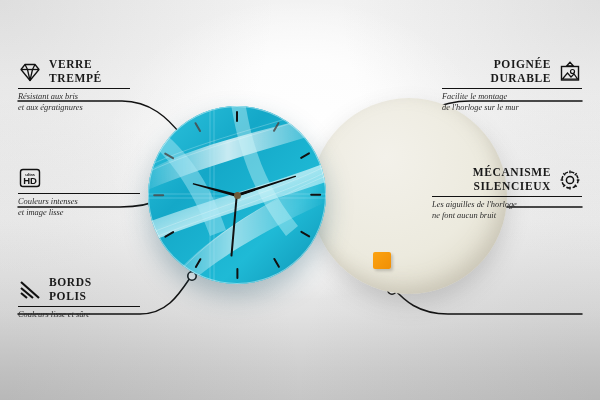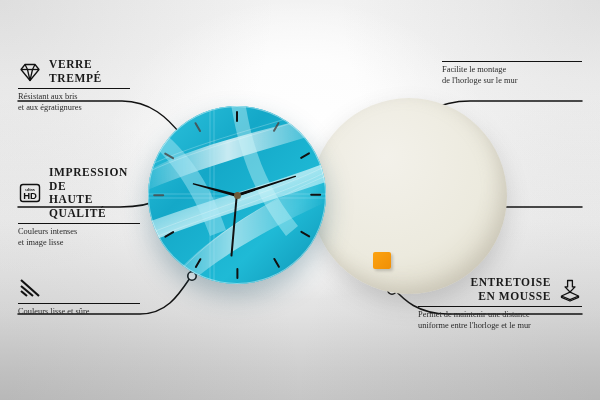--- a/index.html
+++ b/index.html
@@ -33,21 +33,21 @@
     font-family:"Liberation Serif",serif;
     font-weight:700;font-size:11.5px;line-height:13.5px;
     letter-spacing:.6px;color:#1a1a1a;text-transform:uppercase;
     white-space:pre-line;
   }
   .feature.right .title{text-align:right;}
   .rule{height:1.4px;background:#121212;margin-top:3px;}
   .desc{
     font-family:"Liberation Serif",serif;
     font-size:8.4px;line-height:10.4px;color:#2b2b2b;
-    margin-top:3px;white-space:pre-line;
+    margin-top:3px;white-space:pre-line;font-style:italic;
   }
   .feature.right .desc{text-align:left;}
   .ico{width:24px;height:24px;flex:0 0 24px;display:block;}
 
   
   #clockBack{
     position:absolute;left:311px;top:98px;width:196px;height:196px;border-radius:50%;
     background:radial-gradient(circle at 38% 30%, #f3f1ea 0%, #eceade 55%, #dedac9 88%, #cfcabb 100%);
     box-shadow:0 10px 22px rgba(80,80,80,.22), inset -6px -8px 18px rgba(160,155,140,.35);
   }
@@ -196,59 +196,71 @@
 et aux égratignures</div>
   </div>
 
   <div class="feature left" style="left:18px;top:166px;width:122px">
     <div class="head">
       <svg class="ico" viewBox="0 0 24 24">
         <rect x="2.5" y="3.5" width="19" height="17" rx="2.5" fill="none" stroke="#111" stroke-width="1.4"></rect>
         <text x="12" y="10" text-anchor="middle" font-family="Liberation Sans, sans-serif" font-size="4.4" font-weight="700" fill="#111">ultra</text>
         <text x="12" y="18" text-anchor="middle" font-family="Liberation Sans, sans-serif" font-size="9.5" font-weight="700" fill="#111">HD</text>
       </svg>
-      <div class="title">IMPRESSION DE
-HAUTE QUALITÉ</div>
     </div>
     <div class="rule"></div>
     <div class="desc">Couleurs intenses
 et image lisse</div>
   </div>
 
   <div class="feature left" style="left:18px;top:276px;width:122px">
     <div class="head">
       <svg class="ico" viewBox="0 0 24 24">
         <g stroke="#111" stroke-width="2.1" stroke-linecap="butt">
           <line x1="3" y1="4" x2="21" y2="20"></line>
           <line x1="3" y1="10" x2="15" y2="20"></line>
           <line x1="3" y1="15" x2="9" y2="20"></line>
         </g>
       </svg>
+      <div class="title">BORDS
+POLIS</div>
     </div>
     <div class="rule"></div>
     <div class="desc">Couleurs lisse et sûre</div>
   </div>
 
   <div class="feature right" style="right:18px;top:58px;width:140px">
+    <div class="head">
+      <div class="title">POIGNÉE
+DURABLE</div>
+      <svg class="ico" viewBox="0 0 24 24">
+        <path d="M12 2.2 L8.5 6 H15.5 Z" fill="none" stroke="#111" stroke-width="1.3"></path>
+        <rect x="3.5" y="6.5" width="17" height="13.5" fill="none" stroke="#111" stroke-width="1.4"></rect>
+        <circle cx="14.5" cy="11.5" r="2" fill="none" stroke="#111" stroke-width="1.2"></circle>
+        <path d="M4.5 19 L9.5 13 L13 17 L16 14 L19.5 19 Z" fill="none" stroke="#111" stroke-width="1.2"></path>
+      </svg>
+    </div>
     <div class="rule"></div>
     <div class="desc">Facilite le montage
 de l'horloge sur le mur</div>
   </div>
 
-
-  <div class="feature right" style="right:18px;top:276px;width:164px">
-    <div class="head">
-      <div class="title">ENTRETOISE
-EN MOUSSE</div>
-      <svg class="ico" viewBox="0 0 24 24">
-        <g fill="none" stroke="#111" stroke-width="1.3" stroke-linejoin="round">
-          <path d="M9.6 2.5 h4.8 v6.4 h2.6 L12 14 L7 8.9 h2.6 Z"></path>
-          <path d="M12 14.2 L20.5 18 L12 21.6 L3.5 18 Z"></path>
-          <path d="M3.5 18 v1.4 L12 23 l8.5 -3.6 V18"></path>
+  <div class="feature right" style="right:18px;top:166px;width:150px">
+    <div class="head">
+      <div class="title">MÉCANISME
+SILENCIEUX</div>
+      <svg class="ico" viewBox="0 0 24 24">
+        <g fill="none" stroke="#111" stroke-width="1.5">
+          <circle cx="12" cy="12" r="3.6"></circle>
+          <path d="M12 2.6 v2.6 M12 18.8 v2.6 M2.6 12 h2.6 M18.8 12 h2.6
+                   M5.3 5.3 l1.9 1.9 M16.8 16.8 l1.9 1.9
+                   M18.7 5.3 l-1.9 1.9 M7.2 16.8 l-1.9 1.9"></path>
+          <circle cx="12" cy="12" r="8.1" stroke-dasharray="3.4 3.1"></circle>
         </g>
       </svg>
     </div>
     <div class="rule"></div>
-    <div class="desc">Permet de maintenir une distance
-uniforme entre l'horloge et le mur</div>
-  </div>
+    <div class="desc">Les aiguilles de l'horloge
+ne font aucun bruit</div>
+  </div>
+
 
 </div>
 
 </body></html>

